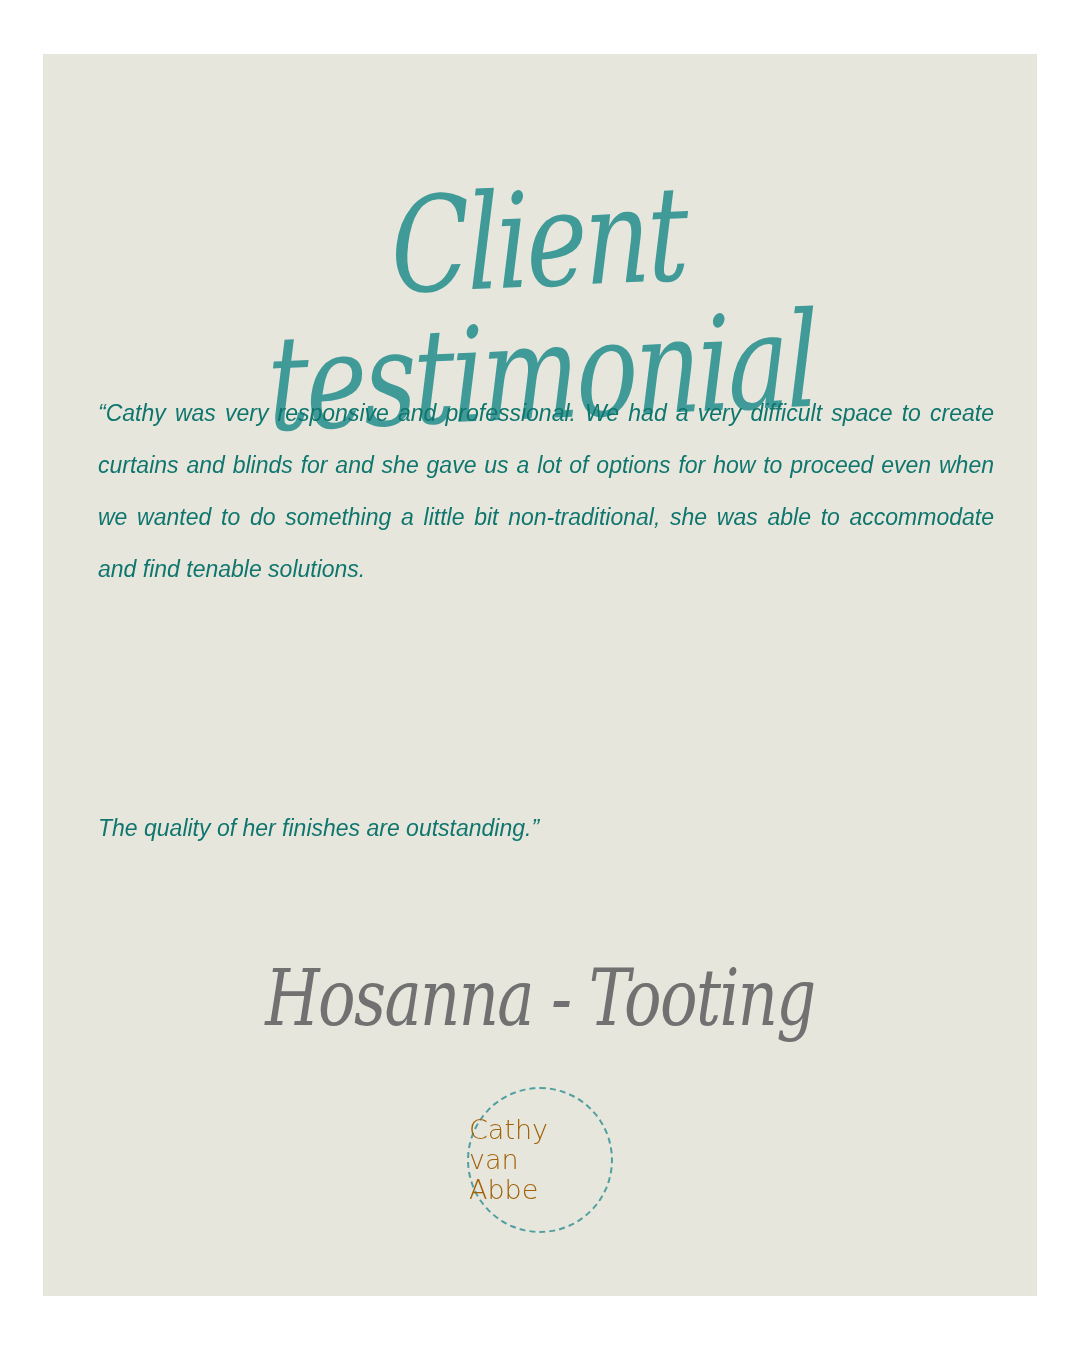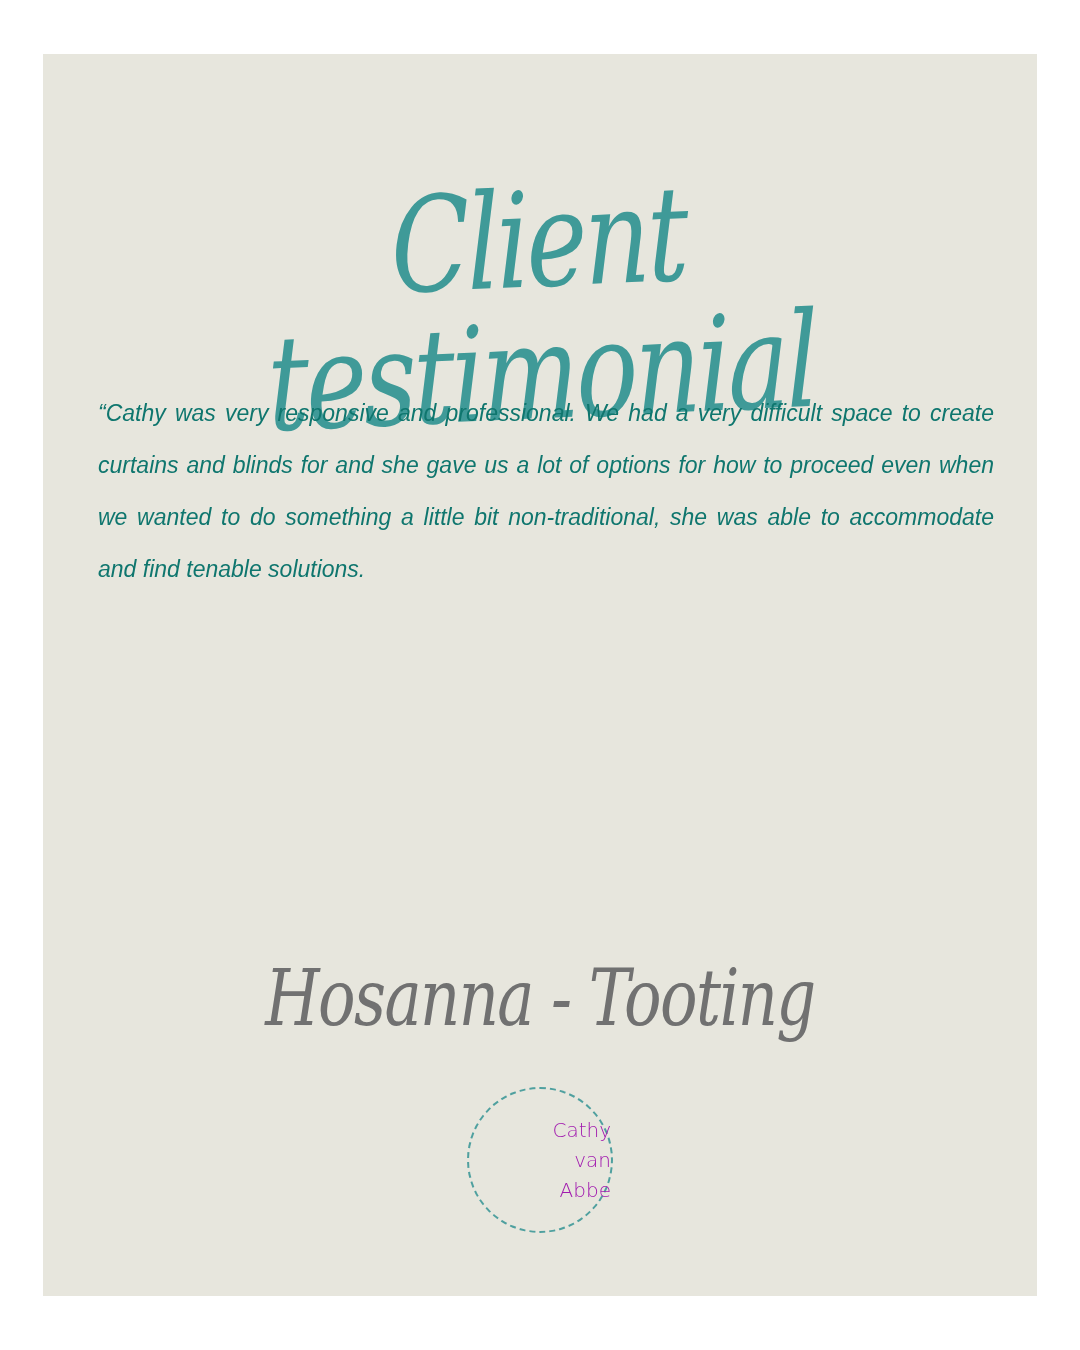--- a/index.html
+++ b/index.html
@@ -66,37 +66,38 @@
     .logo {
       position: absolute;
       left: 424px;
       top: 1033px;
       width: 142px;
       height: 142px;
       border: 2px dashed #4fa09f;
       border-radius: 50%;
       display: flex;
       flex-direction: column;
-      align-items: flex-end;
+      align-items: flex-start;
       justify-content: center;
       font-family: "DejaVu Sans", sans-serif;
-      color: #a21caf;
-      font-size: 20px;
+      color: #a16207;
+      font-size: 27px;
       line-height: 30px;
       font-weight: 300;
     }
     .logo span { display: block; }
   </style>
 </head>
 <body>
 
 <div class="card">
   <div class="title">Client testimonial</div>
 
   <p class="quote p1">“Cathy was very responsive and professional. We had a very difficult space to create curtains and blinds for and she gave us a lot of options for how to proceed even when we wanted to do something a little bit non-traditional, she was able to accommodate and find tenable solutions.</p>
+  <p class="quote p3">The quality of her finishes are outstanding.”</p>
 
   <div class="signature">Hosanna - Tooting</div>
 
   <div class="logo">
     <span>Cathy</span>
     <span>van</span>
     <span>Abbe</span>
   </div>
 </div>
 

